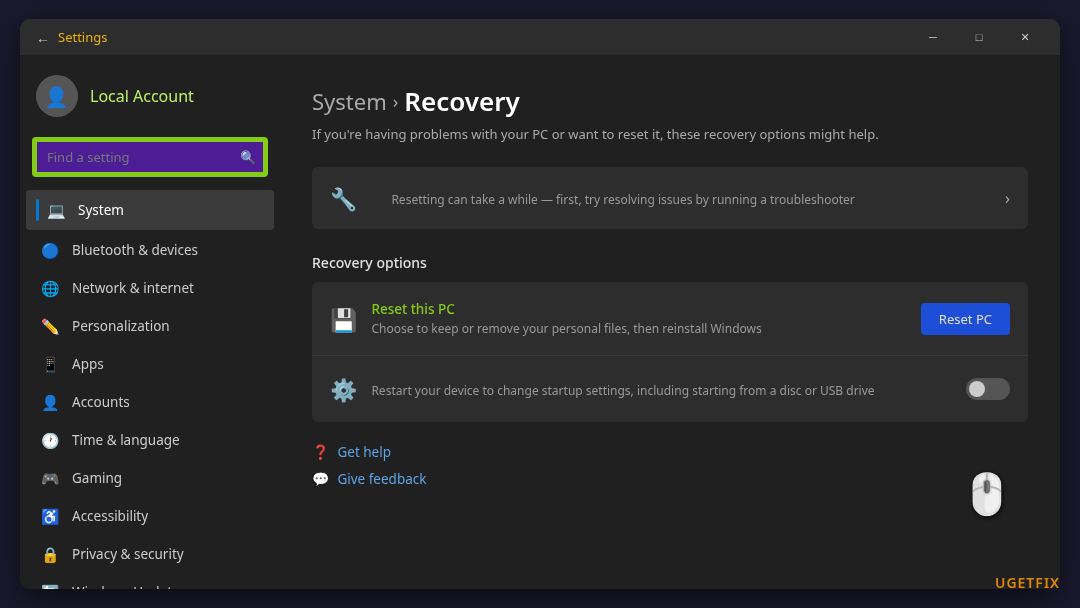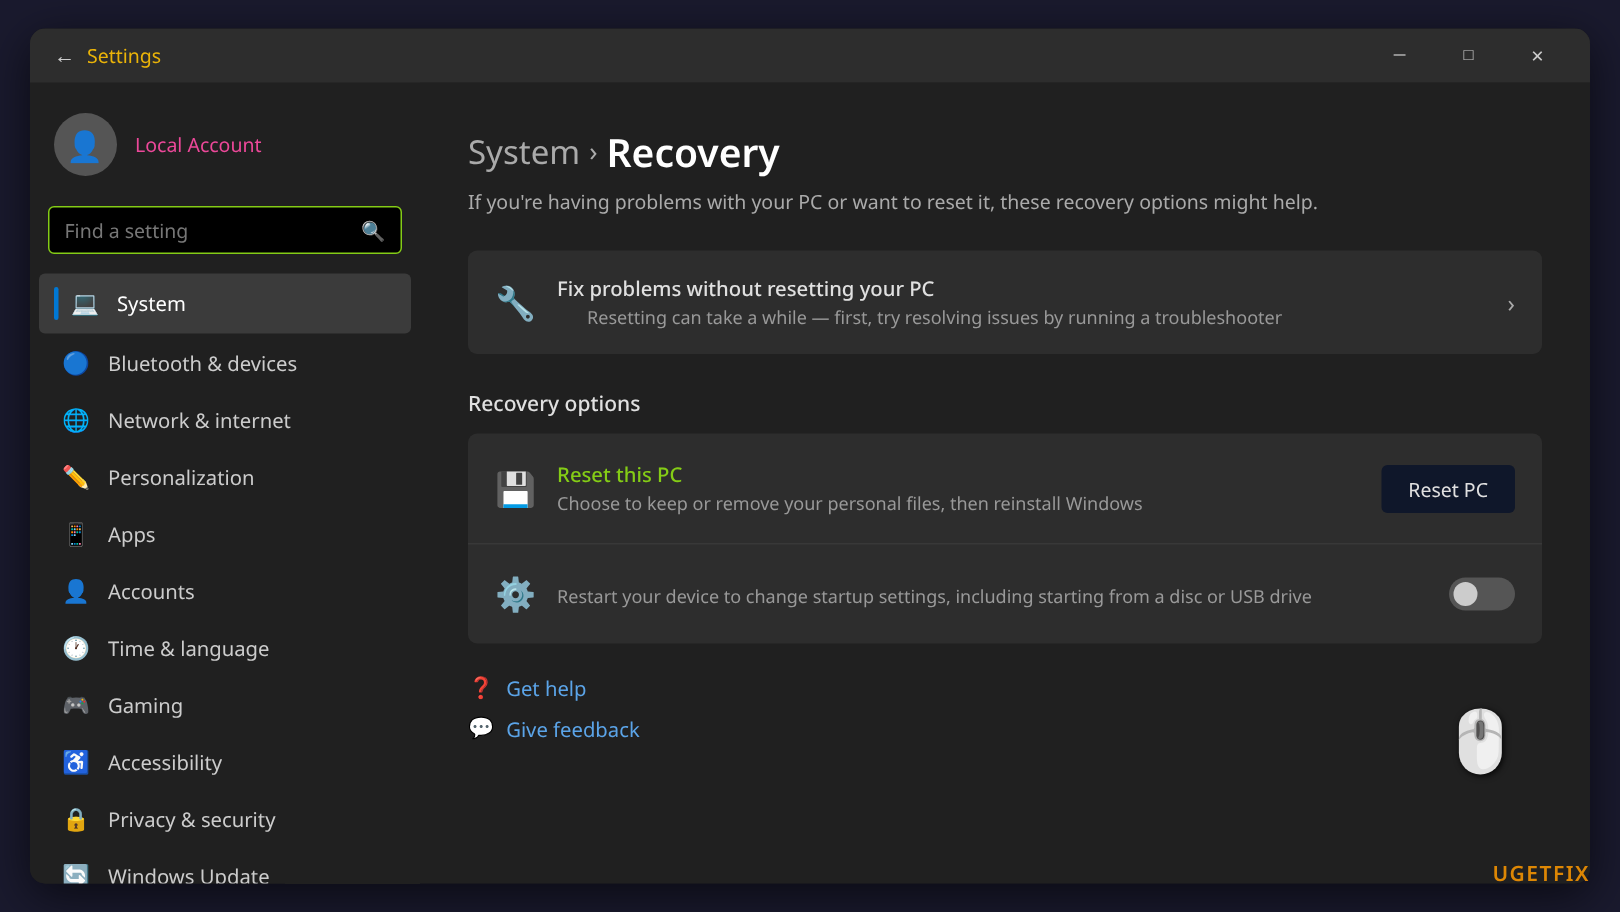--- a/index.html
+++ b/index.html
@@ -104,28 +104,28 @@
       background: #555;
       display: flex;
       align-items: center;
       justify-content: center;
       color: #aaa;
       font-size: 20px;
       flex-shrink: 0;
     }
 
     .user-name {
-      color: #ec4899;
-      font-size: 13px;
+      color: #bef264;
+      font-size: 16px;
     }
 
     .search-box {
       margin: 4px 12px 12px;
-      background: #000000;
-      border: 1px solid #84cc16;
+      background: #4c1d95;
+      border: 5px solid #84cc16;
       border-radius: 4px;
       display: flex;
       align-items: center;
       padding: 6px 10px;
       gap: 8px;
     }
 
     .search-input {
       background: transparent;
       border: none;
@@ -295,21 +295,21 @@
       font-weight: 500;
     }
 
     .option-desc {
       color: #999;
       font-size: 12px;
       margin-top: 2px;
     }
 
     .reset-btn {
-      background: #0f172a;
+      background: #1d4ed8;
       border: none;
       border-radius: 4px;
       color: #e0e0e0;
       font-size: 13px;
       padding: 7px 18px;
       cursor: pointer;
       font-family: inherit;
       white-space: nowrap;
     }
 
@@ -470,21 +470,20 @@
           <span class="breadcrumb-system">System</span>
           <span class="breadcrumb-sep">›</span>
           <span class="breadcrumb-current">Recovery</span>
         </div>
         <p class="page-subtitle">If you're having problems with your PC or want to reset it, these recovery options might help.</p>
       </div>
 
       <div class="fix-card">
         <span class="fix-card-icon">🔧</span>
         <div class="fix-card-text">
-          <div class="fix-card-title">Fix problems without resetting your PC</div>
           <div class="fix-card-desc">Resetting can take a while — first, try resolving issues by running a troubleshooter</div>
         </div>
         <span class="fix-card-arrow">›</span>
       </div>
 
       <div class="section-title">Recovery options</div>
       <div class="options-card">
 
         <div class="option-row">
           <span class="option-icon">💾</span>

